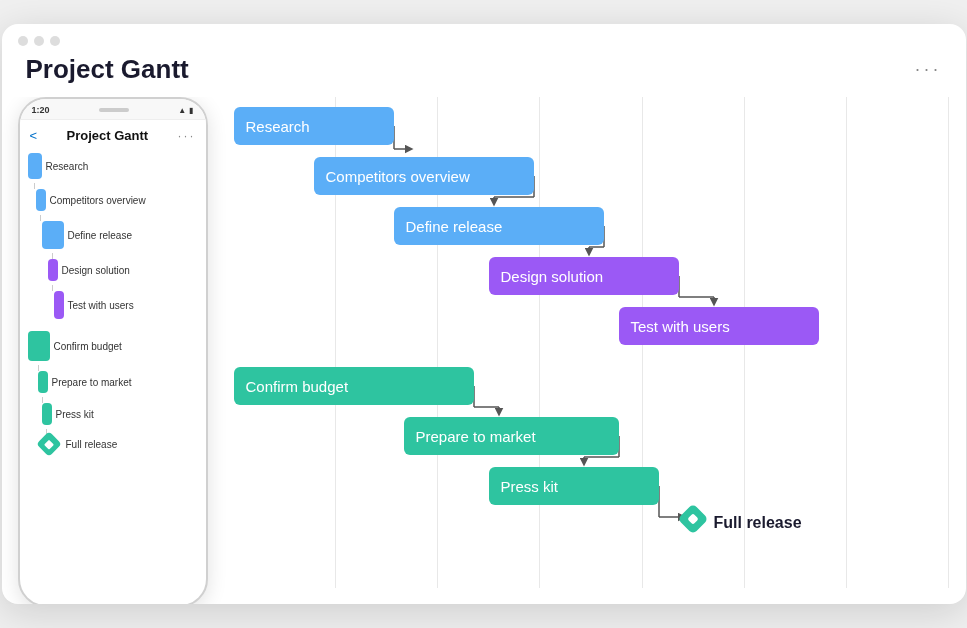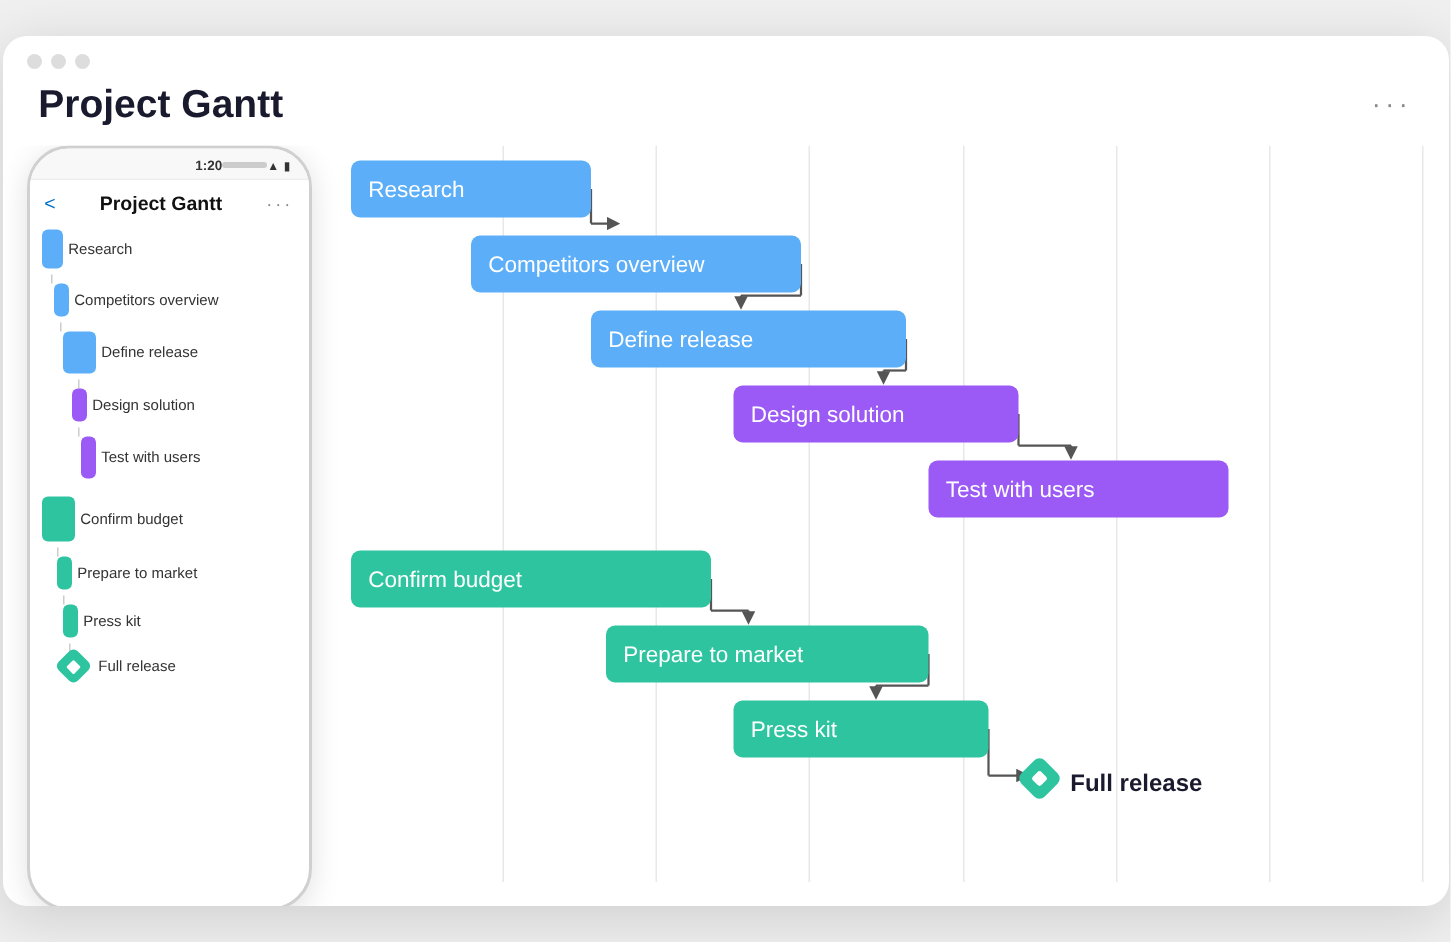--- a/index.html
+++ b/index.html
@@ -84,21 +84,21 @@
       display: flex;
       flex-direction: column;
       position: relative;
     }
 
     .phone-notch-bar {
       background: #f8f8f8;
       padding: 6px 12px 4px 12px;
       display: flex;
       align-items: center;
-      justify-content: flex-end;
+      justify-content: space-between;
       font-size: 9px;
       color: #333;
       border-bottom: 1px solid #eee;
     }
 
     .phone-notch-left { font-weight: 600; }
     .phone-notch-center {
       width: 30px; height: 4px;
       background: #ccc; border-radius: 2px;
     }

